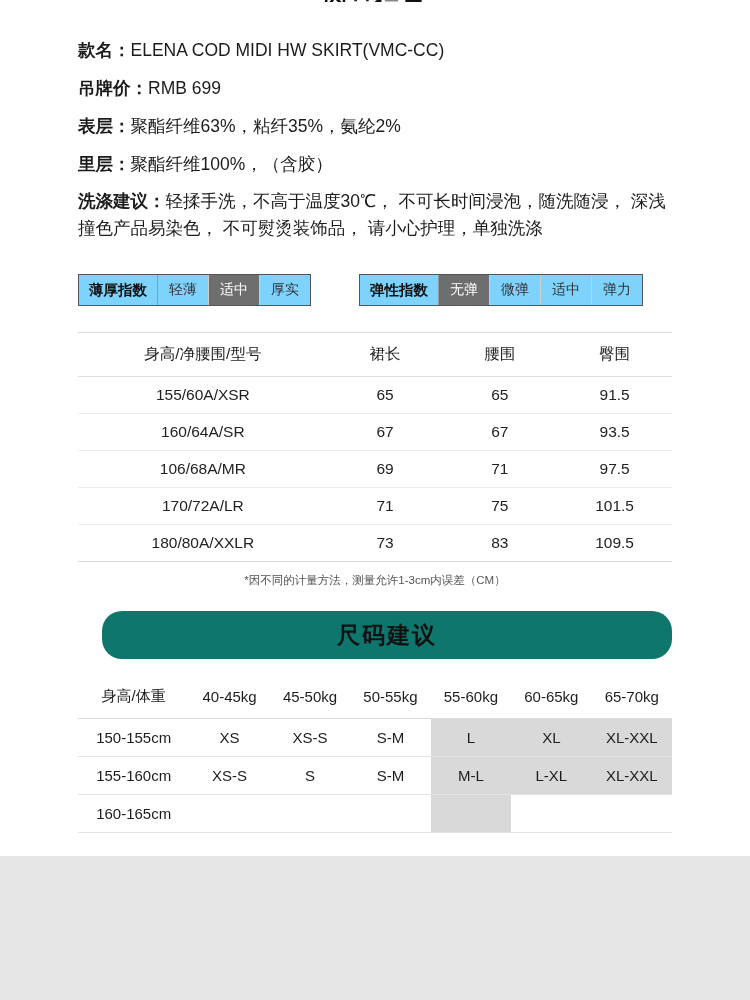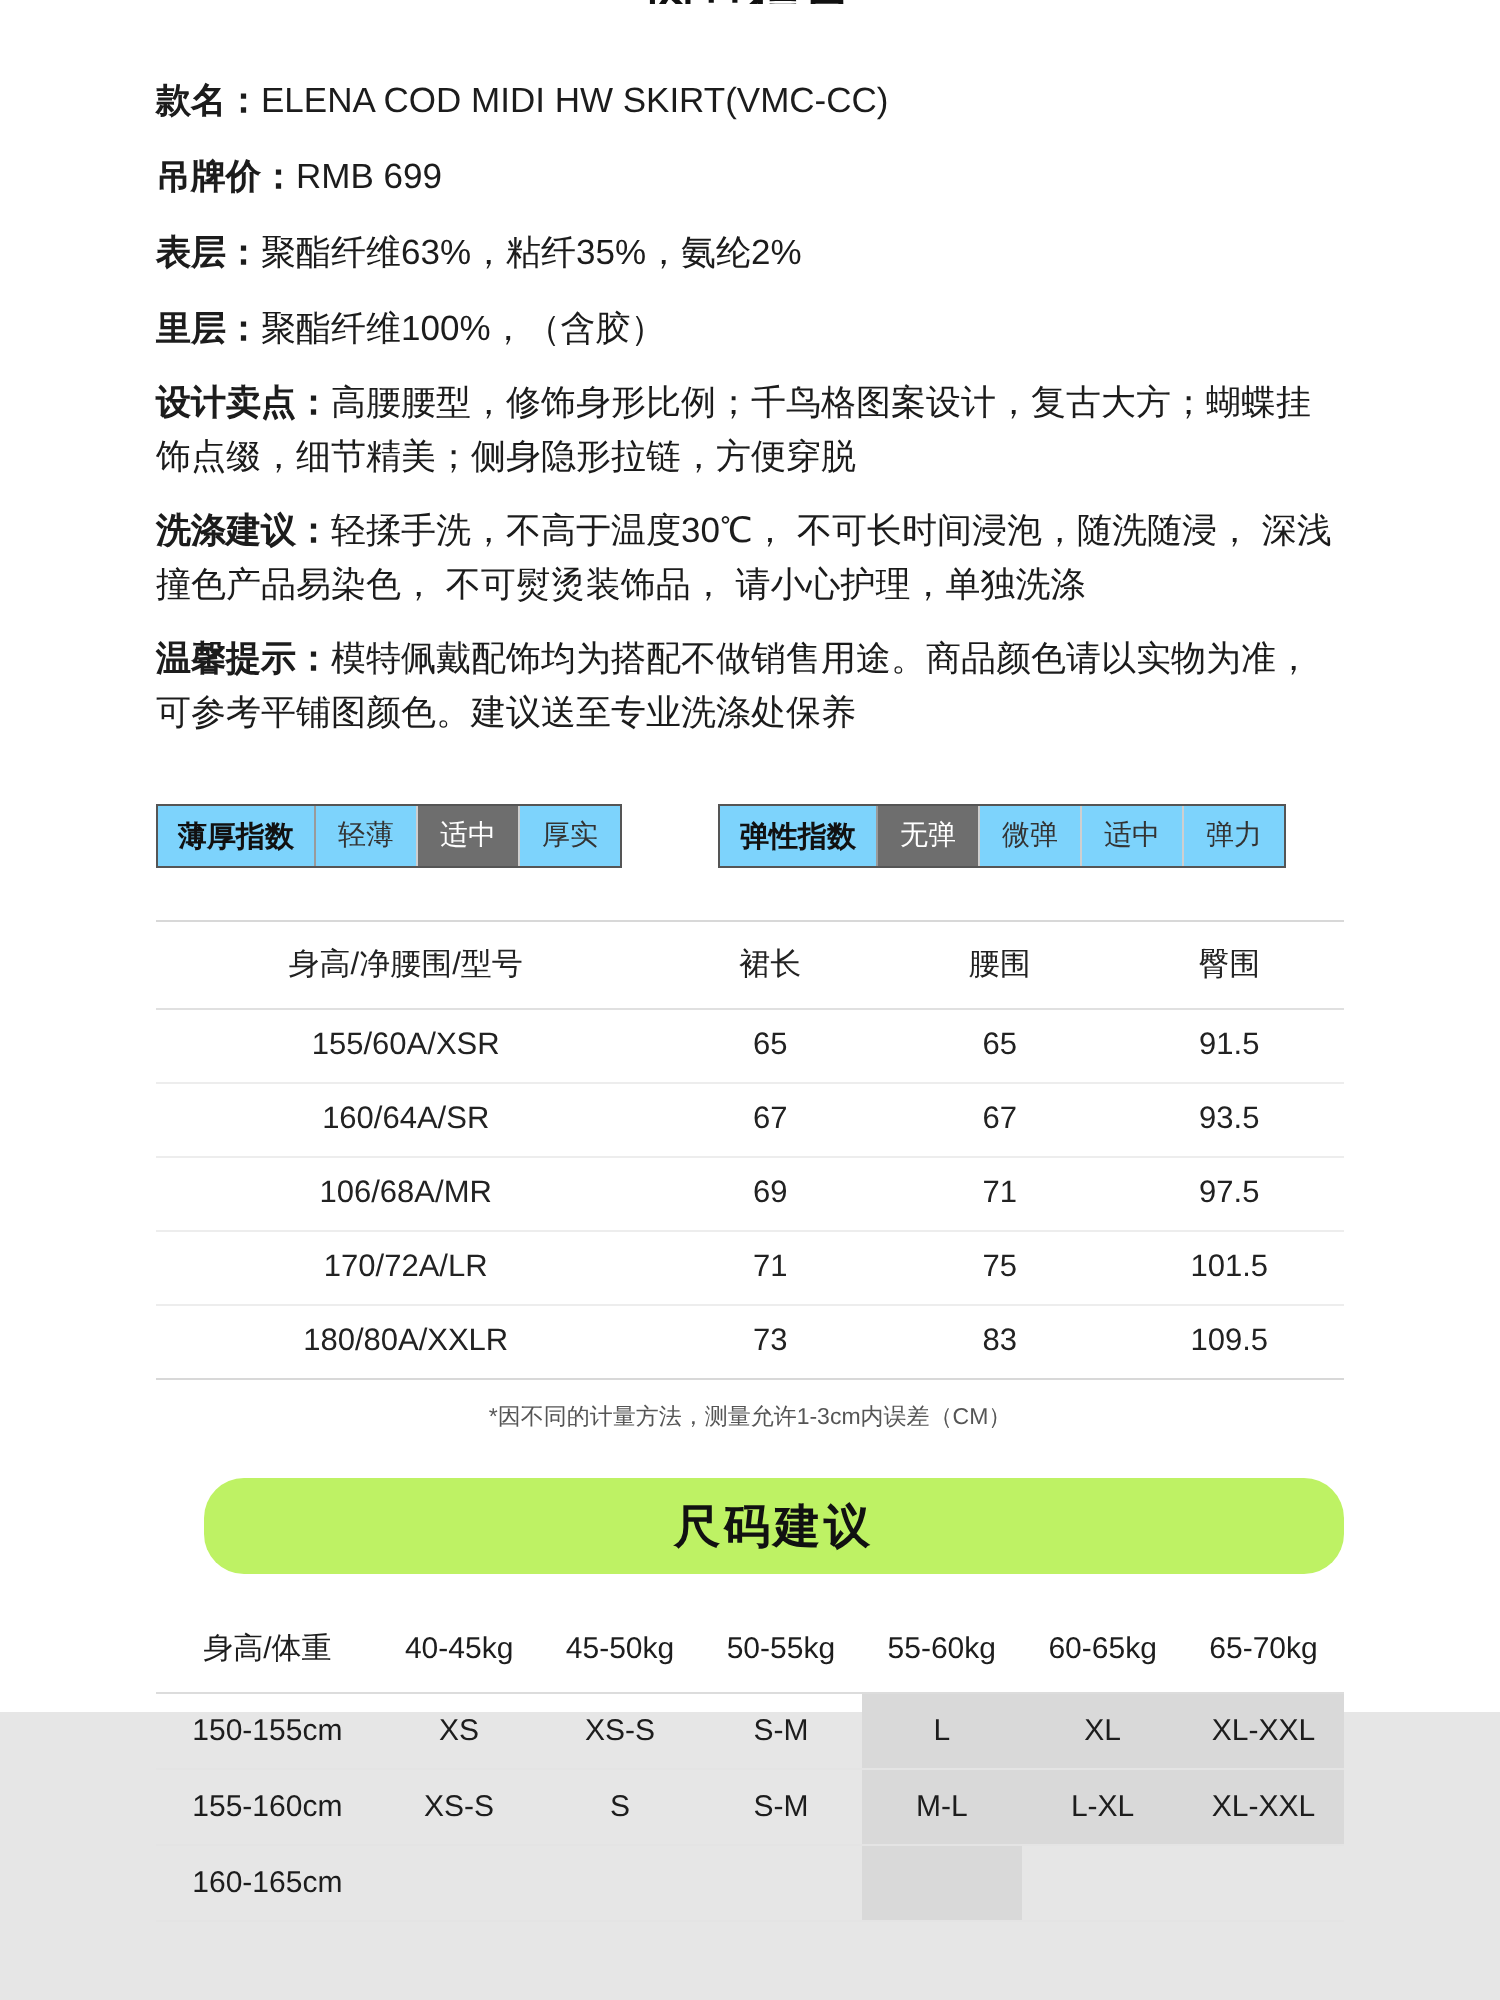--- a/index.html
+++ b/index.html
@@ -124,21 +124,21 @@
   .table-note {
     text-align: center;
     font-size: 11.5px;
     color: #555;
     padding: 11px 0 0 0;
   }
 
   
   .sug-head {
     margin: 23px 78px 0 102px;
-    background: #bef264;
+    background: #0f766e;
     height: 48px;
     display: flex;
     align-items: center;
     justify-content: center;
     font-size: 23px;
     font-weight: bold;
     color: #111;
     letter-spacing: 2px;
     border-radius: 20px;
   }
@@ -186,27 +186,21 @@
     <div class="spec-row">
       <span class="spec-label">吊牌价</span><span class="spec-label">：</span><span class="spec-value">RMB 699</span>
     </div>
     <div class="spec-row">
       <span class="spec-label">表层</span><span class="spec-label">：</span><span class="spec-value">聚酯纤维63%，粘纤35%，氨纶2%</span>
     </div>
     <div class="spec-row">
       <span class="spec-label">里层</span><span class="spec-label">：</span><span class="spec-value">聚酯纤维100%，（含胶）</span>
     </div>
     <div class="spec-row multi">
-      <span class="spec-label">设计卖点</span><span class="spec-label">：</span><span class="spec-value">高腰腰型，修饰身形比例；千鸟格图案设计，复古大方；蝴蝶挂饰点缀，细节精美；侧身隐形拉链，方便穿脱</span>
-    </div>
-    <div class="spec-row multi">
       <span class="spec-label">洗涤建议</span><span class="spec-label">：</span><span class="spec-value">轻揉手洗，不高于温度30℃， 不可长时间浸泡，随洗随浸， 深浅撞色产品易染色， 不可熨烫装饰品， 请小心护理，单独洗涤</span>
-    </div>
-    <div class="spec-row multi">
-      <span class="spec-label">温馨提示</span><span class="spec-label">：</span><span class="spec-value">模特佩戴配饰均为搭配不做销售用途。商品颜色请以实物为准，可参考平铺图颜色。建议送至专业洗涤处保养</span>
     </div>
   </div>
 
   <div class="index-wrap">
     <div class="index-group">
       <div class="index-title">薄厚指数</div>
       <div class="index-opt">轻薄</div>
       <div class="index-opt active">适中</div>
       <div class="index-opt">厚实</div>
     </div>

